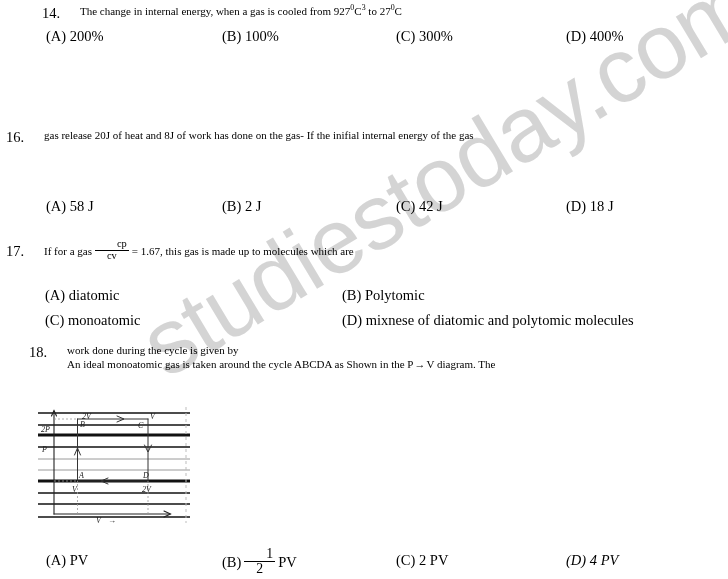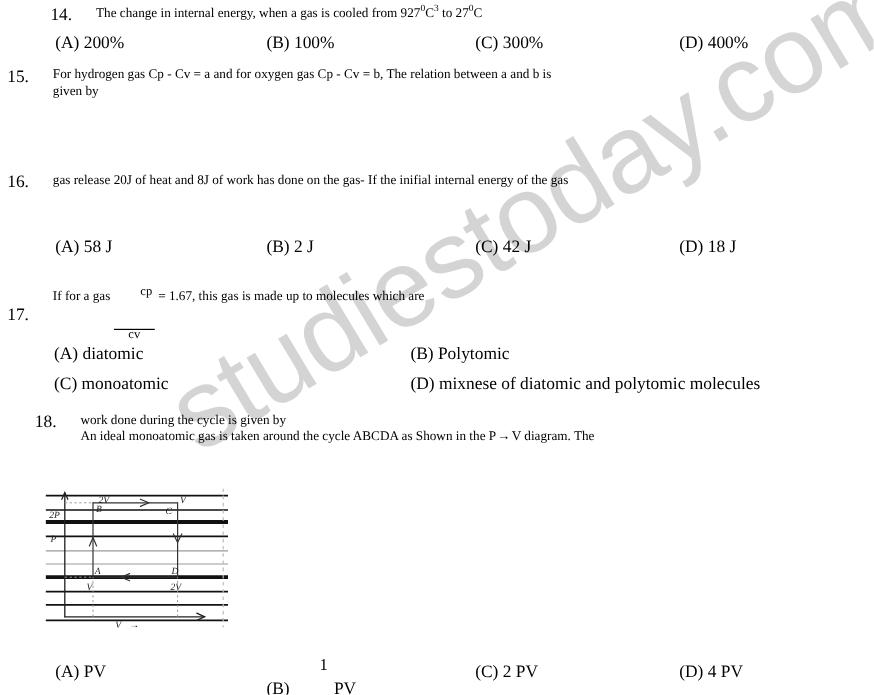--- a/index.html
+++ b/index.html
@@ -110,21 +110,21 @@
   .frac {
     display: inline-block;
     vertical-align: middle;
     text-align: center;
     line-height: 1.04;
     margin: 0 3px;
     position: relative;
     top: -1px;
   }
   .frac .num { display: block; font-size: 0.95em; padding: 0 2px; margin-left: 20px; }
-  .frac .den { display: block; font-size: 0.95em; border-top: 1.3px solid #000; padding: 0 2px; margin-top: 24px; }
+  .frac .den { display: block; font-size: 0.95em; border-top: 1.3px solid #000; padding: 0 2px; }
 
   .frac.small { font-size: 0.95em; }
   .frac.small .num, .frac.small .den { font-size: 1em; }
 
   .arrow { padding: 0 1px; }
 
   
   #diagram {
     position: absolute;
     left: 38px;
@@ -149,49 +149,40 @@
       <div class="qtext"><span>The change in internal energy, when a gas is cooled from 927</span><sup class="deg">0</sup><span>C</span><sup class="deg">3</sup><span> to 27</span><sup class="deg">0</sup><span>C</span></div>
     </div>
   </div>
   <div class="opts" style="top:28px;">
     <span class="opt c0">(A) 200%</span>
     <span class="opt c1">(B) 100%</span>
     <span class="opt c2">(C) 300%</span>
     <span class="opt c3">(D) 400%</span>
   </div>
 
-  <div class="qblock" style="top:55px;">
-    <div class="qrow">
-      <div class="qnum">15.</div>
-      <div class="qtext">
-        <div>For hydrogen gas Cp - Cv = a and for oxygen gas Cp - Cv = b, The relation between a and b is</div>
-        <div>given by</div>
-      </div>
-    </div>
-  </div>
-
-  <div class="qblock" style="top:128px;margin-top:15px;">
+
+  <div class="qblock" style="top:128px;">
     <div class="qrow">
       <div class="qnum">16.</div>
       <div class="qtext tight">
         <div>gas release 20J of heat and 8J of work has done on the gas- If the inifial internal energy of the gas</div>
       </div>
     </div>
   </div>
   <div class="opts" style="top:198px;">
     <span class="opt c0">(A) 58 J</span>
     <span class="opt c1">(B) 2 J</span>
     <span class="opt c2">(C) 42 J</span>
     <span class="opt c3">(D) 18 J</span>
   </div>
 
   <div class="qblock" style="top:240px;">
     <div class="qrow" style="align-items:center;">
       <div class="qnum">17.</div>
-      <div class="qtext" style="display:flex;">
+      <div class="qtext" style="display:flex;align-items:center;">
         <span>If for a gas</span>
         <span class="frac">
           <span class="num">cp</span>
           <span class="den">cv</span>
         </span>
         <span>= 1.67, this gas is made up to molecules which are</span>
       </div>
     </div>
   </div>
   <div class="opts" style="top:287px;">
@@ -280,16 +271,16 @@
     <span class="opt c0" style="top:4px;text-align:right;">(A) PV</span>
     <span class="opt c1" style="top:0px;display:inline-flex;align-items:center;">
         <span>(B) </span>
         <span class="frac small">
           <span class="num">1</span>
           <span class="den">2</span>
         </span>
         <span>PV</span>
       </span>
     <span class="opt c2" style="top:4px;">(C) 2 PV</span>
-    <span class="opt c3" style="top:4px;">(D) 4 PV</span>
+    <span class="opt c3" style="top:4px;font-style:italic;">(D) 4 PV</span>
   </div>
 
 </div>
 
 </body></html>

